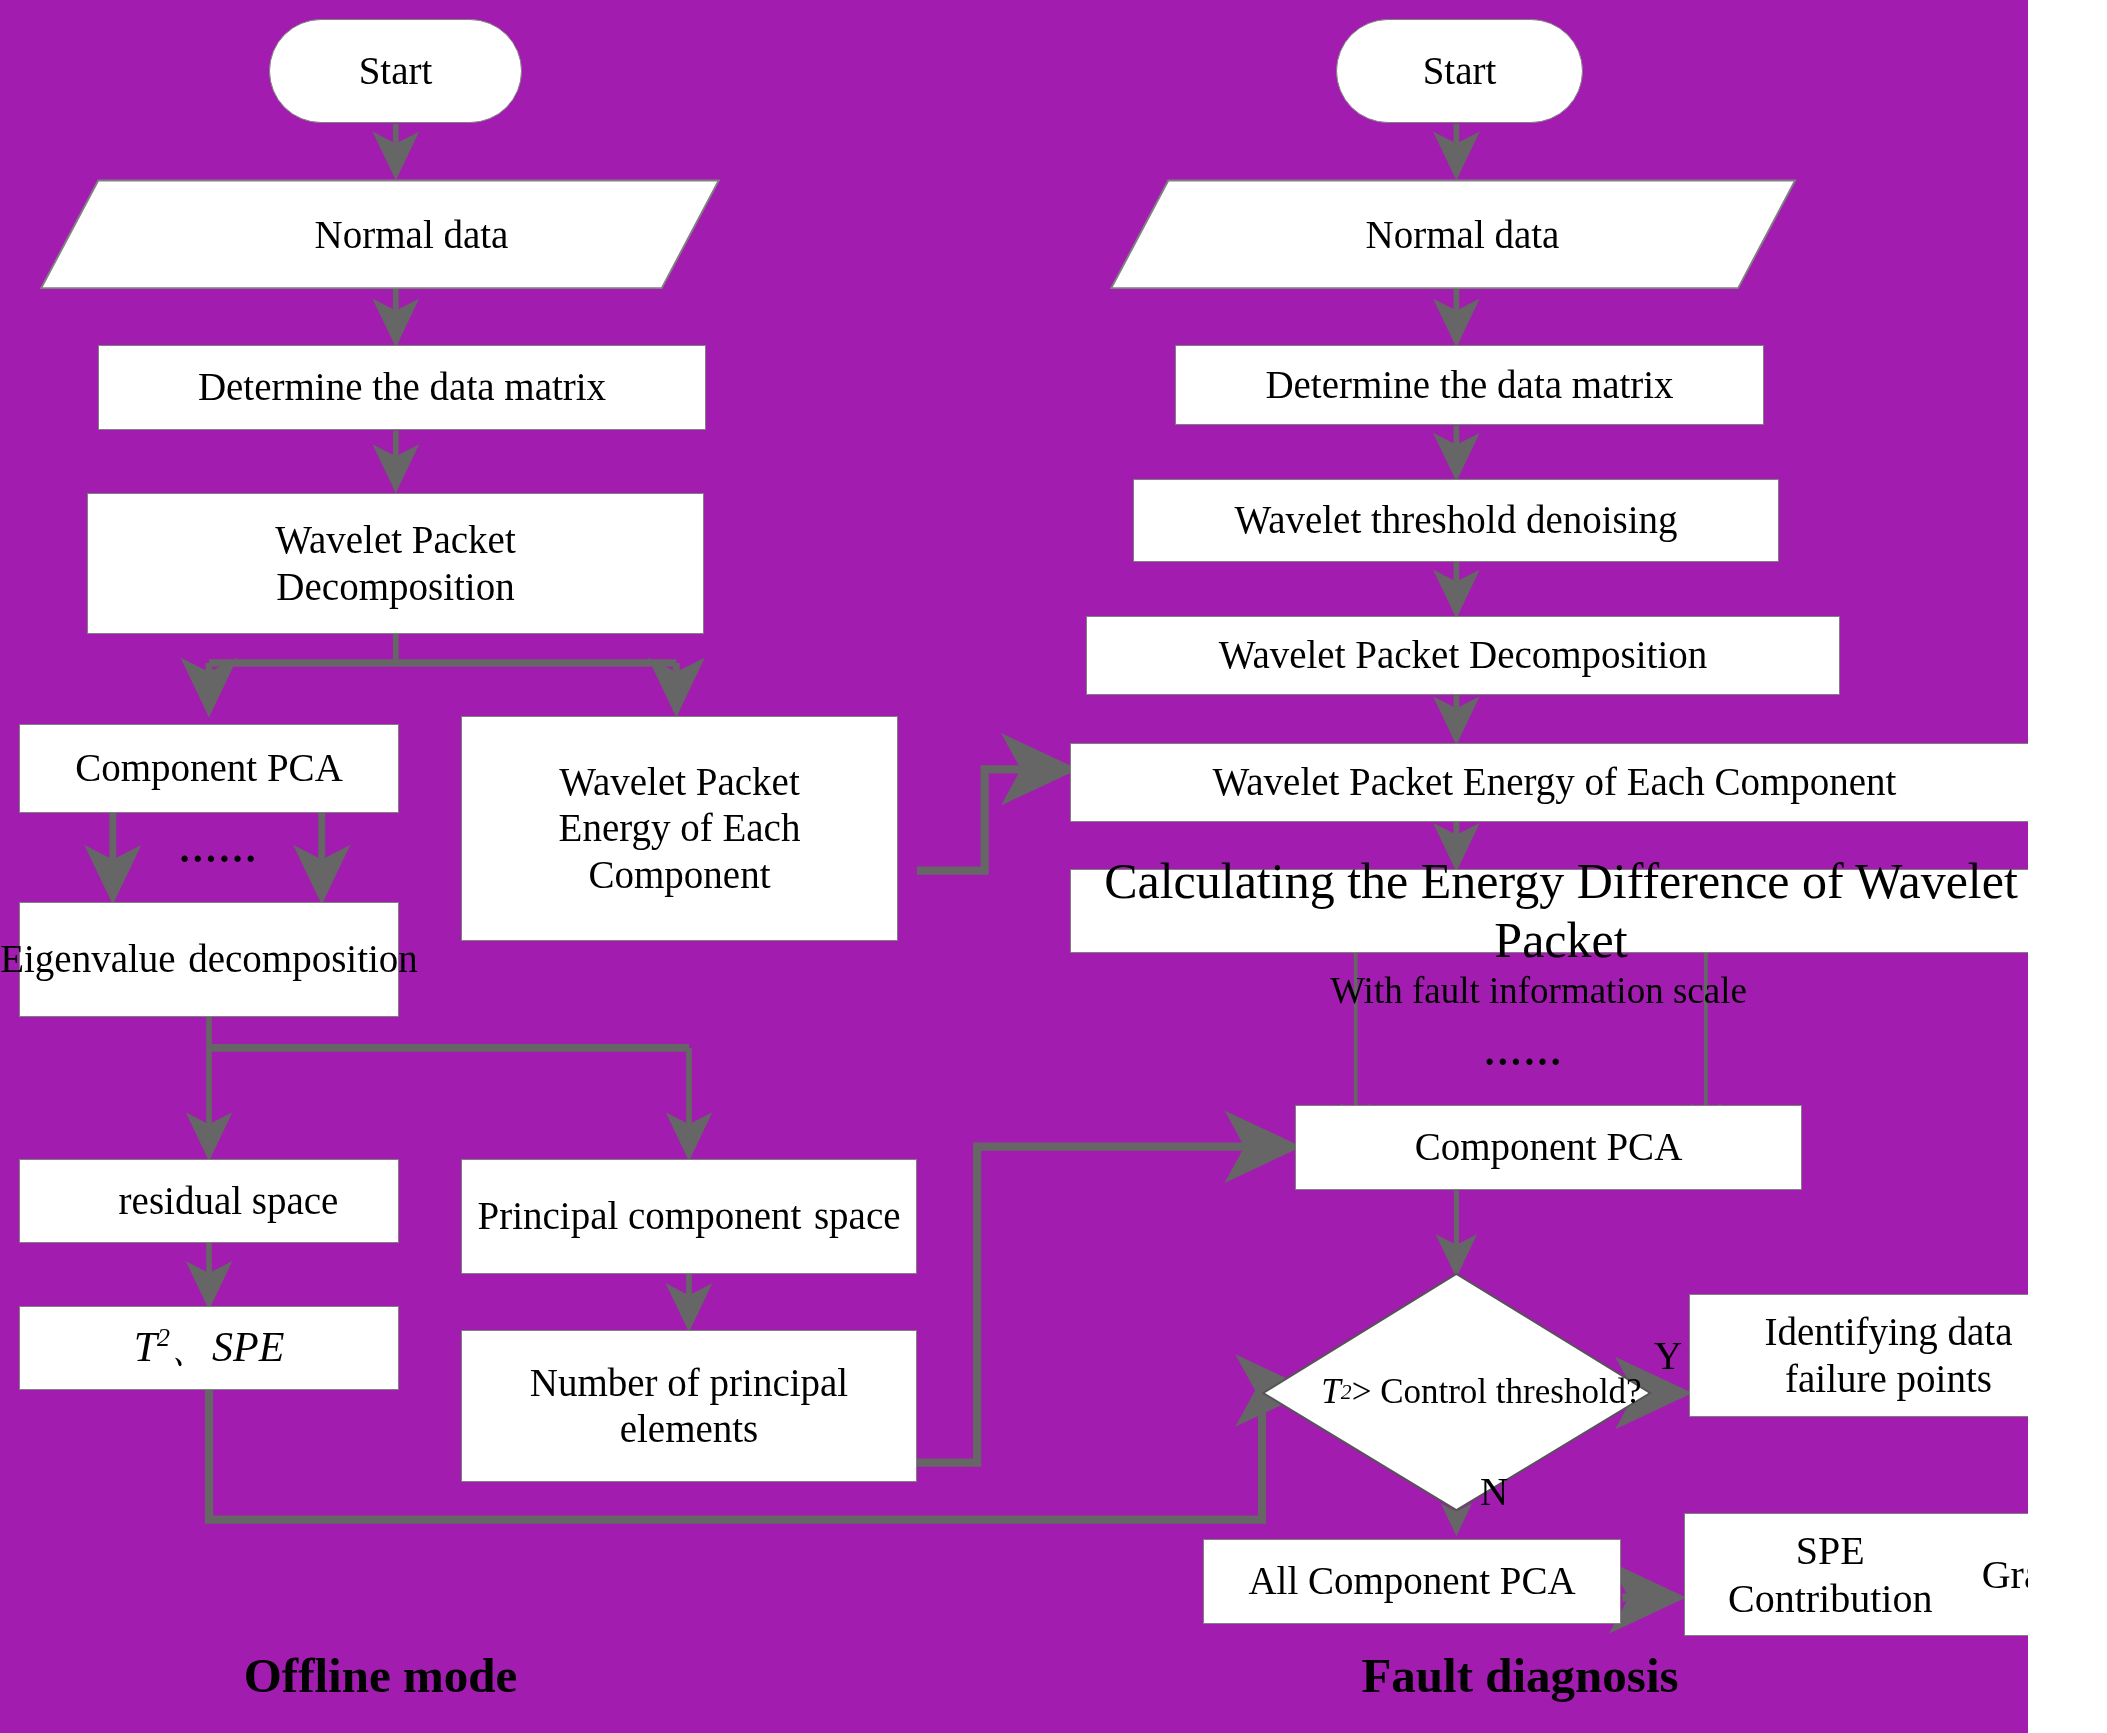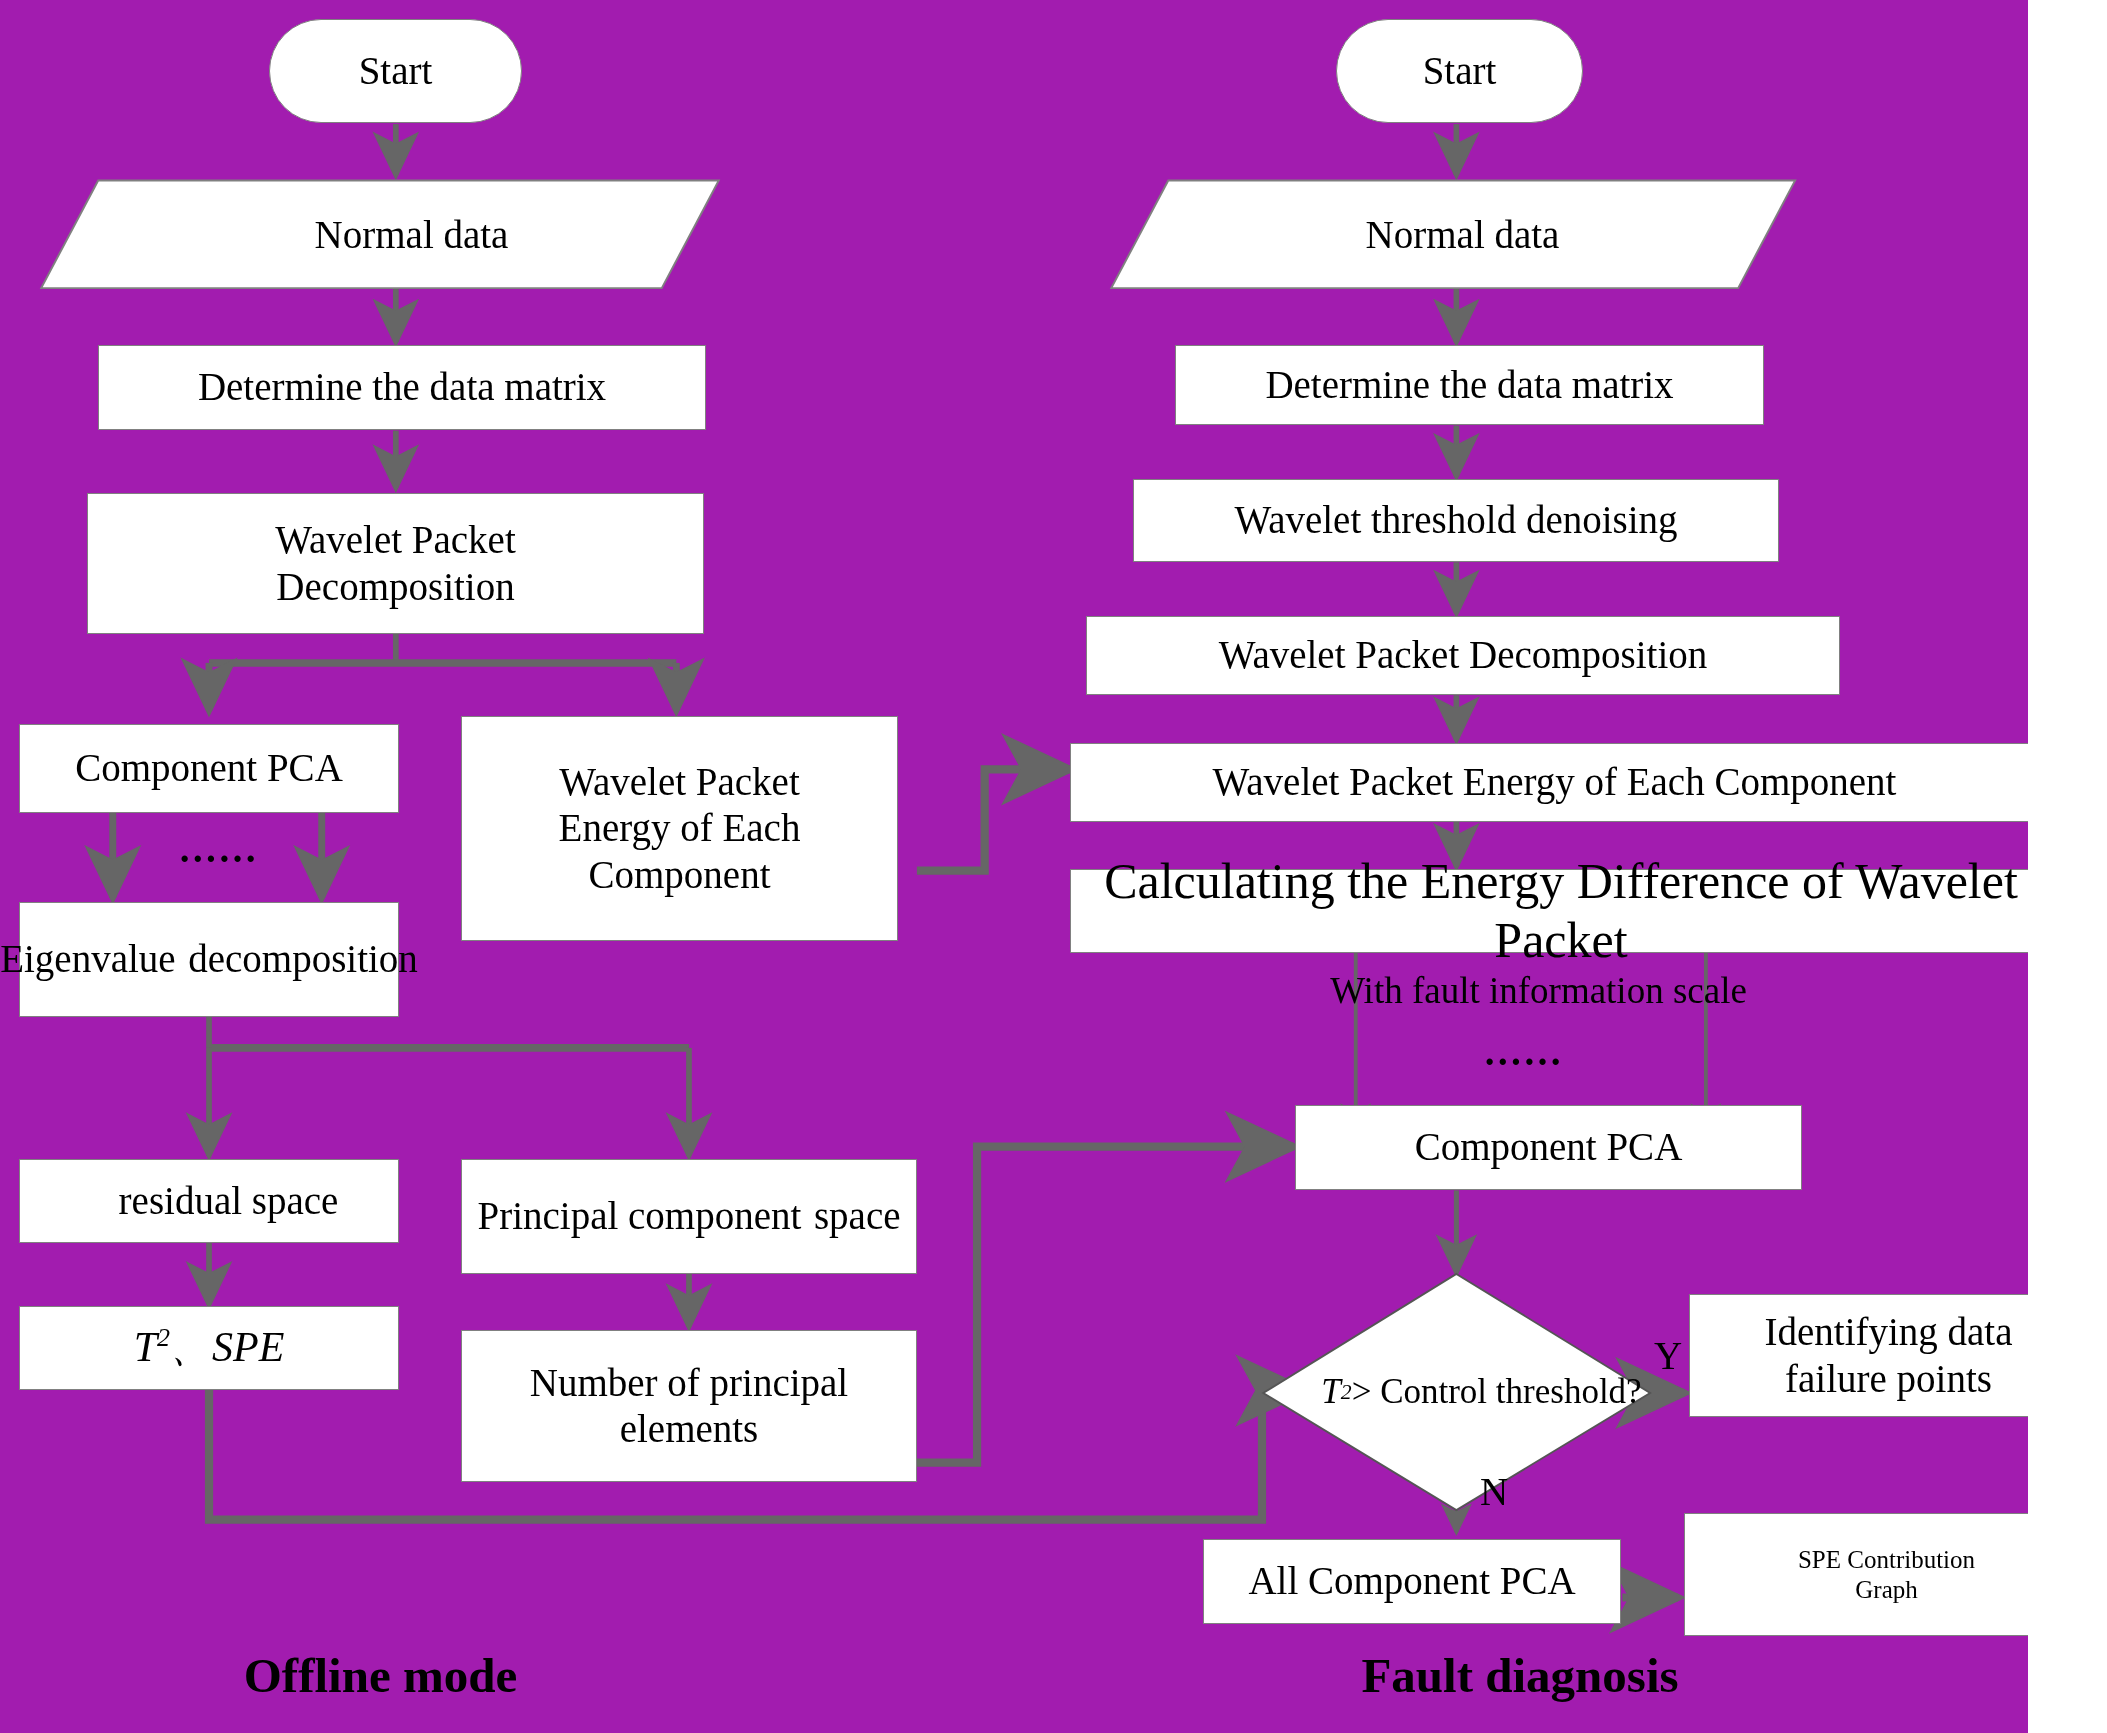--- a/index.html
+++ b/index.html
@@ -205,21 +205,21 @@
 
   <div class="node" style="left:1689px;top:1294px;width:399px;height:123px;font-size:39px;flex-direction:column;">
     <span class="lbl">Identifying data</span>
     <span class="lbl">failure points</span>
   </div>
 
   <div class="node" style="left:1203px;top:1539px;width:418px;height:85px;font-size:39px;">
     <span class="lbl">All Component PCA</span>
   </div>
 
-  <div class="node" style="left:1684px;top:1513px;width:405px;height:123px;font-size:25px;flex-direction:column;">
+  <div class="node" style="left:1684px;top:1513px;width:405px;height:123px;font-size:40px;flex-direction:row;">
     <span class="lbl">SPE Contribution</span>
     <span class="lbl">Graph</span>
   </div>
 
   <div class="plain bigbold" style="left:1235px;top:1640px;width:570px;height:70px;font-size:49px;">
     <span>Fault diagnosis</span>
   </div>
 
 </div>
 

